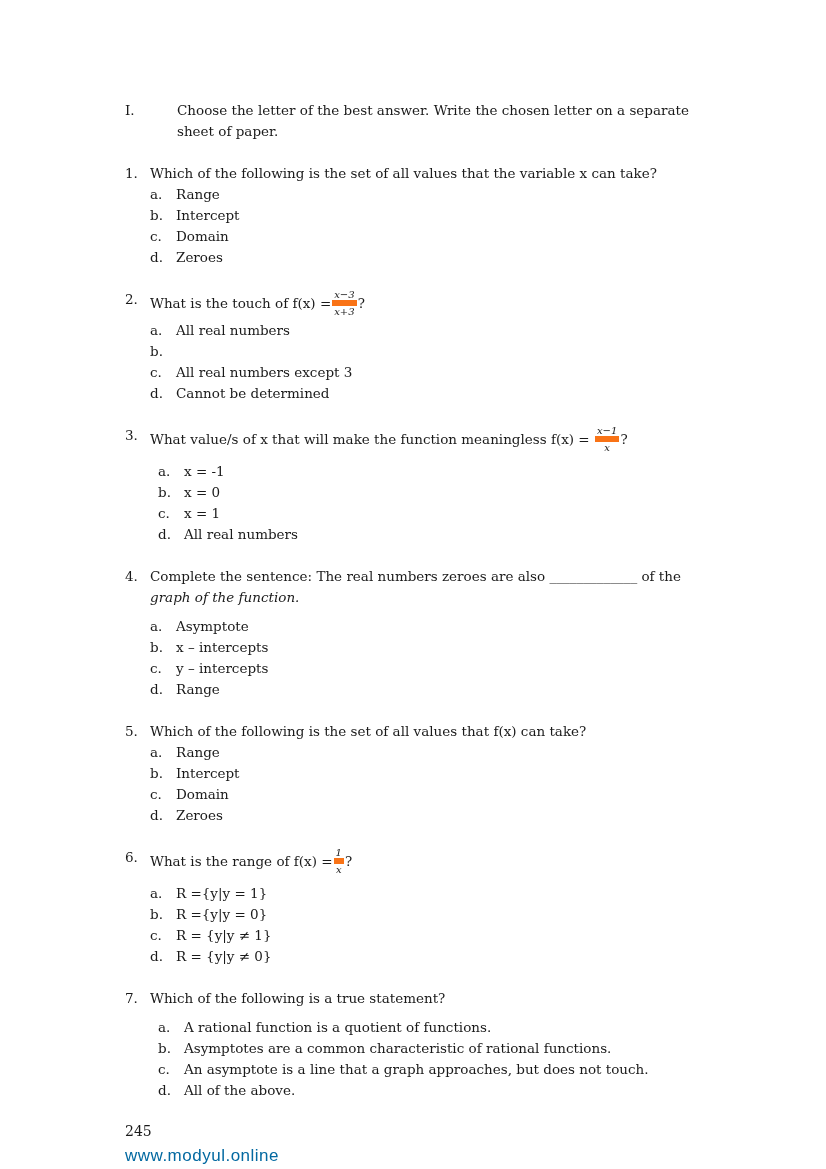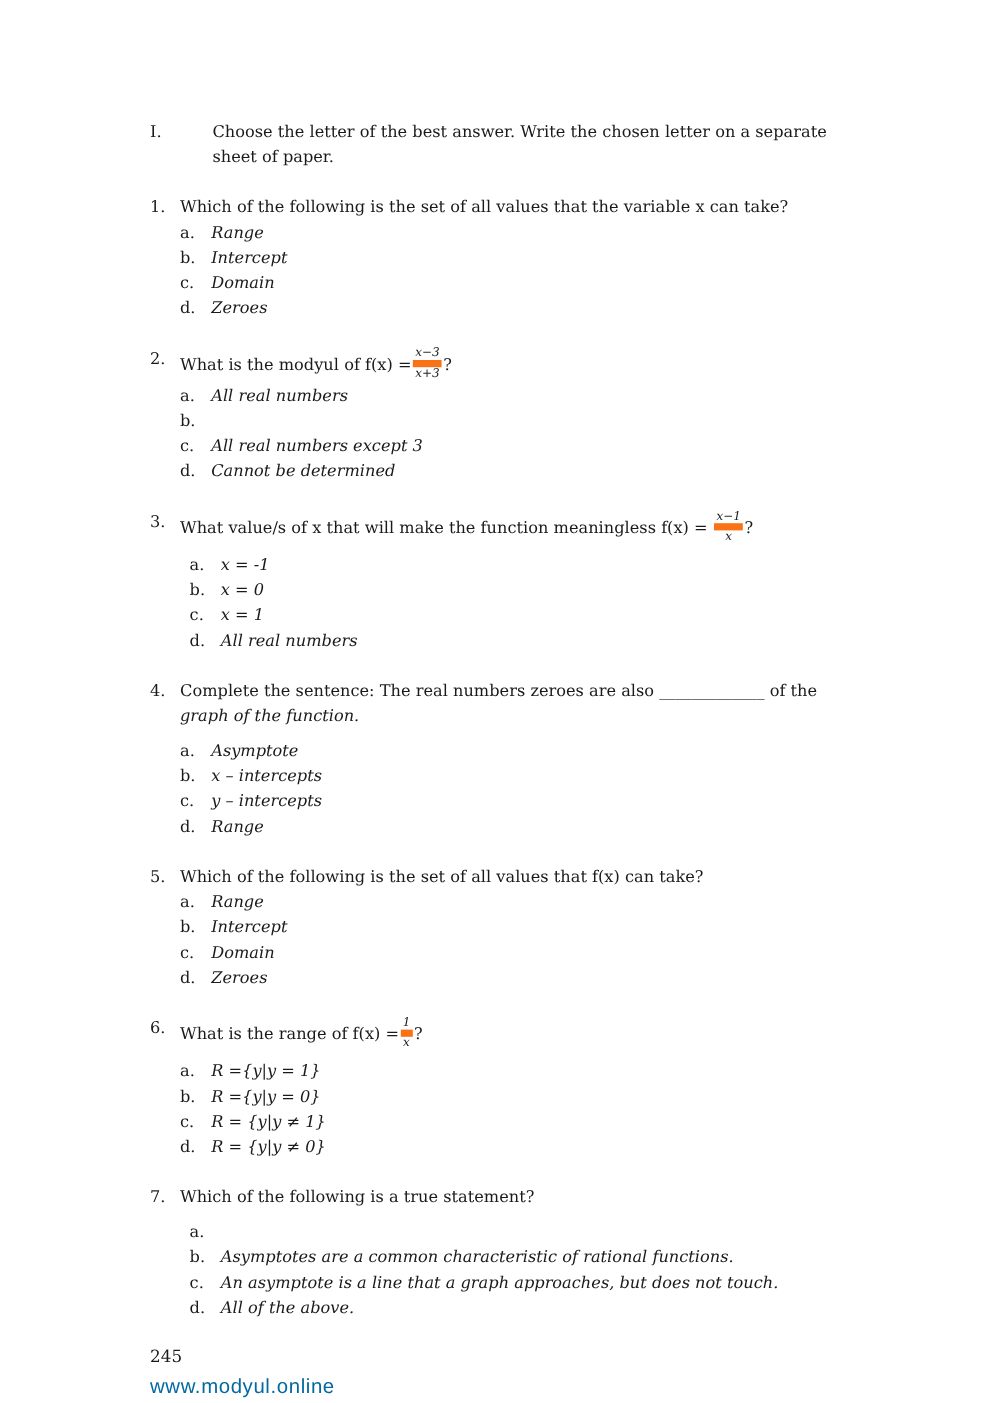--- a/index.html
+++ b/index.html
@@ -31,21 +31,21 @@
   .question { margin-bottom: 21px; }
   .q-line { display: flex; }
   .q-num { flex: 0 0 25px; line-height: 21px; }
   .q-text { line-height: 21px; }
   .options { margin-left: 25px; }
   .options.gap-sm { margin-top: 5px; }
   .options.gap-md { margin-top: 8px; }
   .options.indent { margin-left: 33px; }
   .opt { display: flex; }
   .opt-label { flex: 0 0 26px; line-height: 21px; }
-  .opt-text { line-height: 21px; white-space: nowrap; font-style: italic; }
+  .opt-text { line-height: 21px; white-space: nowrap; }
 
   
   .frac {
     display: inline-block;
     vertical-align: middle;
     text-align: center;
     font-style: italic;
     font-size: 10px;
     line-height: 1.1;
     margin: 0 1px 3px 1px;
@@ -99,21 +99,21 @@
       <div class="opt">
         <span class="opt-label">d.</span>
         <span class="opt-text">Zeroes</span>
       </div>
     </div>
   </div>
 
   <div class="question">
     <div class="q-line">
       <span class="q-num">2.</span>
-      <span class="q-text line"><span>What is the modyul of f(x) =</span><span class="frac"><span class="num">x−3</span><span class="den">x+3</span></span><span>?</span></span>
+      <span class="q-text line"><span>What is the touch of f(x) =</span><span class="frac"><span class="num">x−3</span><span class="den">x+3</span></span><span>?</span></span>
     </div>
     <div class="options">
       <div class="opt">
         <span class="opt-label">a.</span>
         <span class="opt-text">All real numbers</span>
       </div>
       <div class="opt">
         <span class="opt-label">b.</span>
       </div>
       <div class="opt">
@@ -231,20 +231,21 @@
   </div>
 
   <div class="question">
     <div class="q-line">
       <span class="q-num">7.</span>
       <span class="q-text line">Which of the following is a true statement?</span>
     </div>
     <div class="options gap-md indent">
       <div class="opt">
         <span class="opt-label">a.</span>
+        <span class="opt-text">A rational function is a quotient of functions.</span>
       </div>
       <div class="opt">
         <span class="opt-label">b.</span>
         <span class="opt-text">Asymptotes are a common characteristic of rational functions.</span>
       </div>
       <div class="opt">
         <span class="opt-label">c.</span>
         <span class="opt-text">An asymptote is a line that a graph approaches, but does not touch.</span>
       </div>
       <div class="opt">

